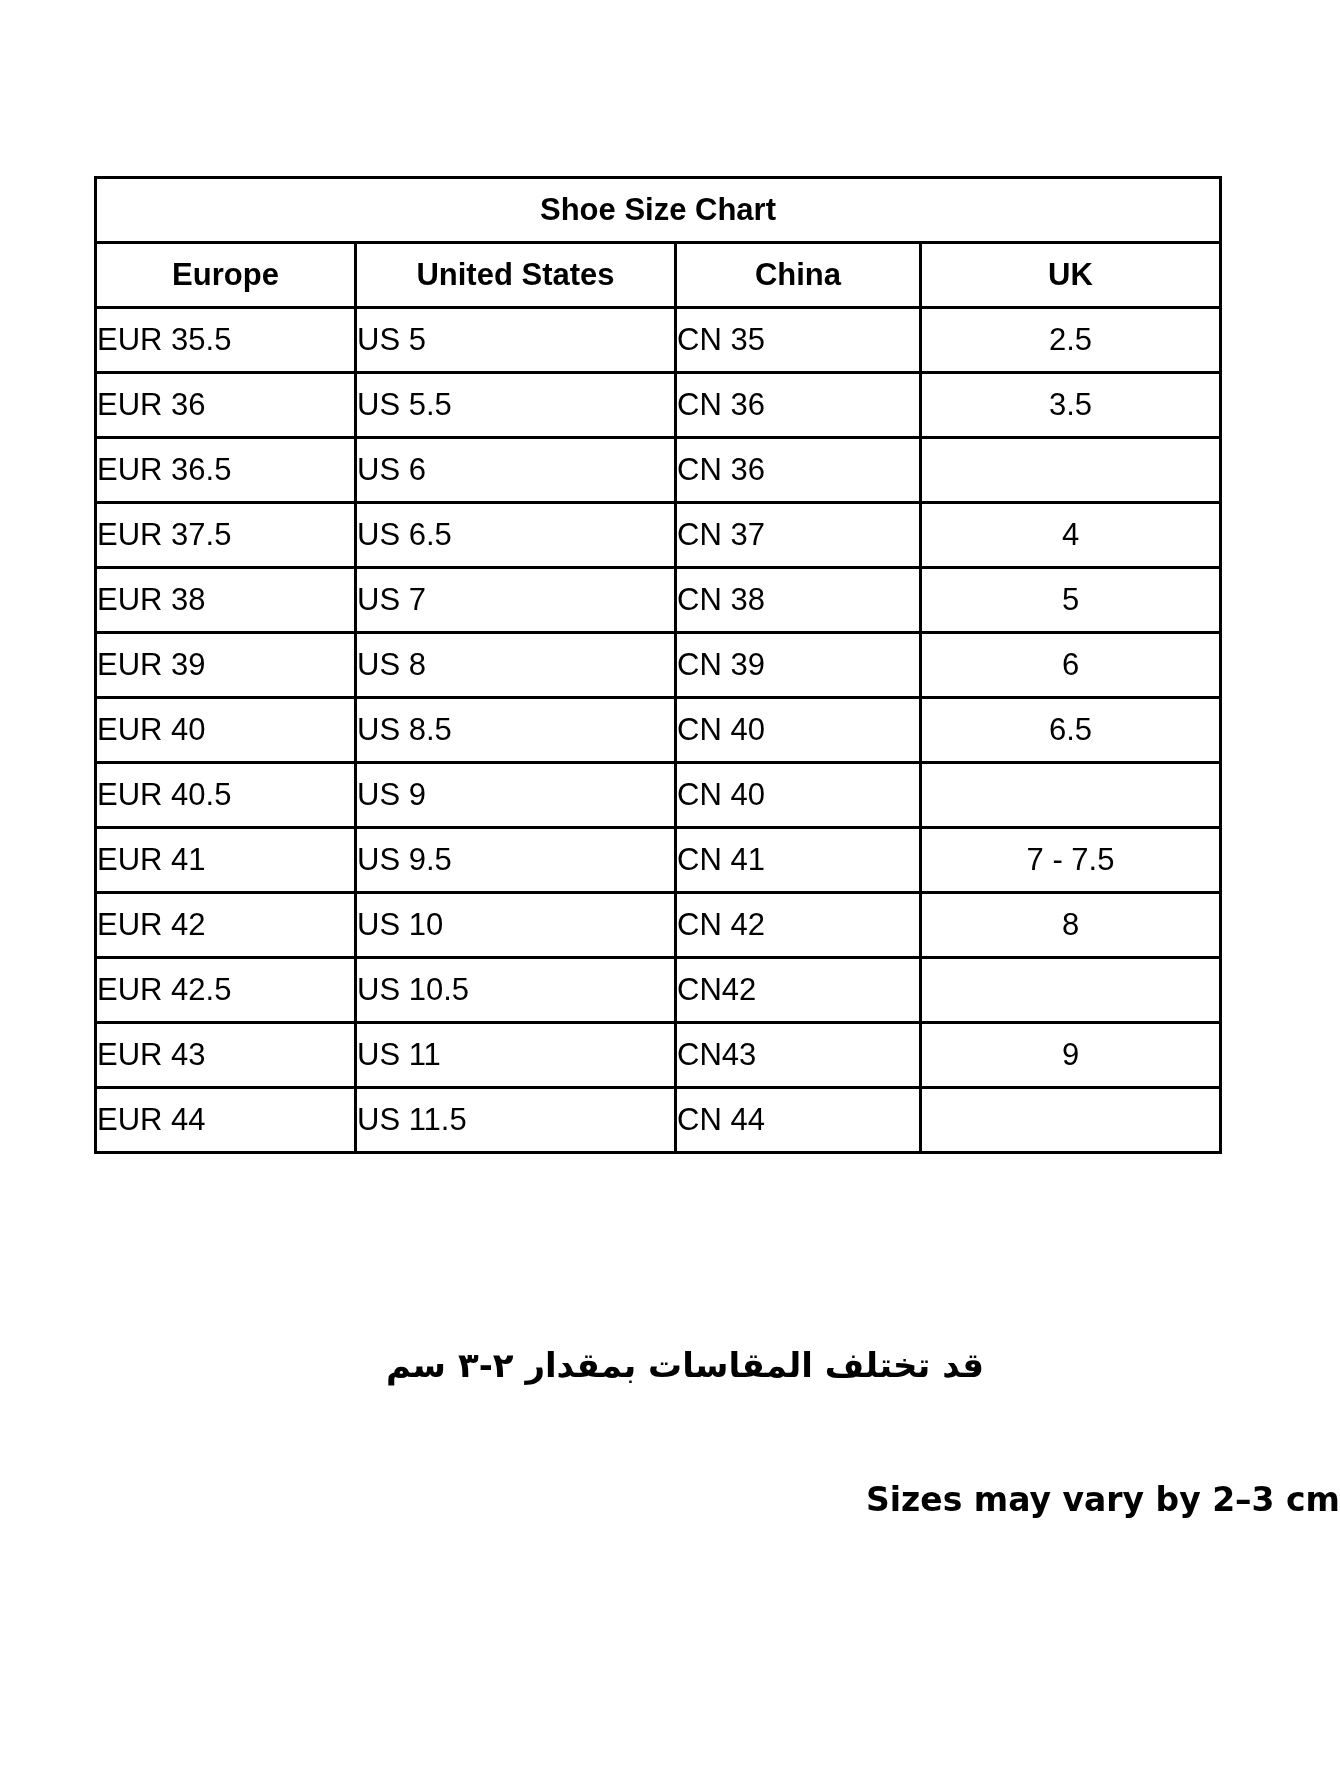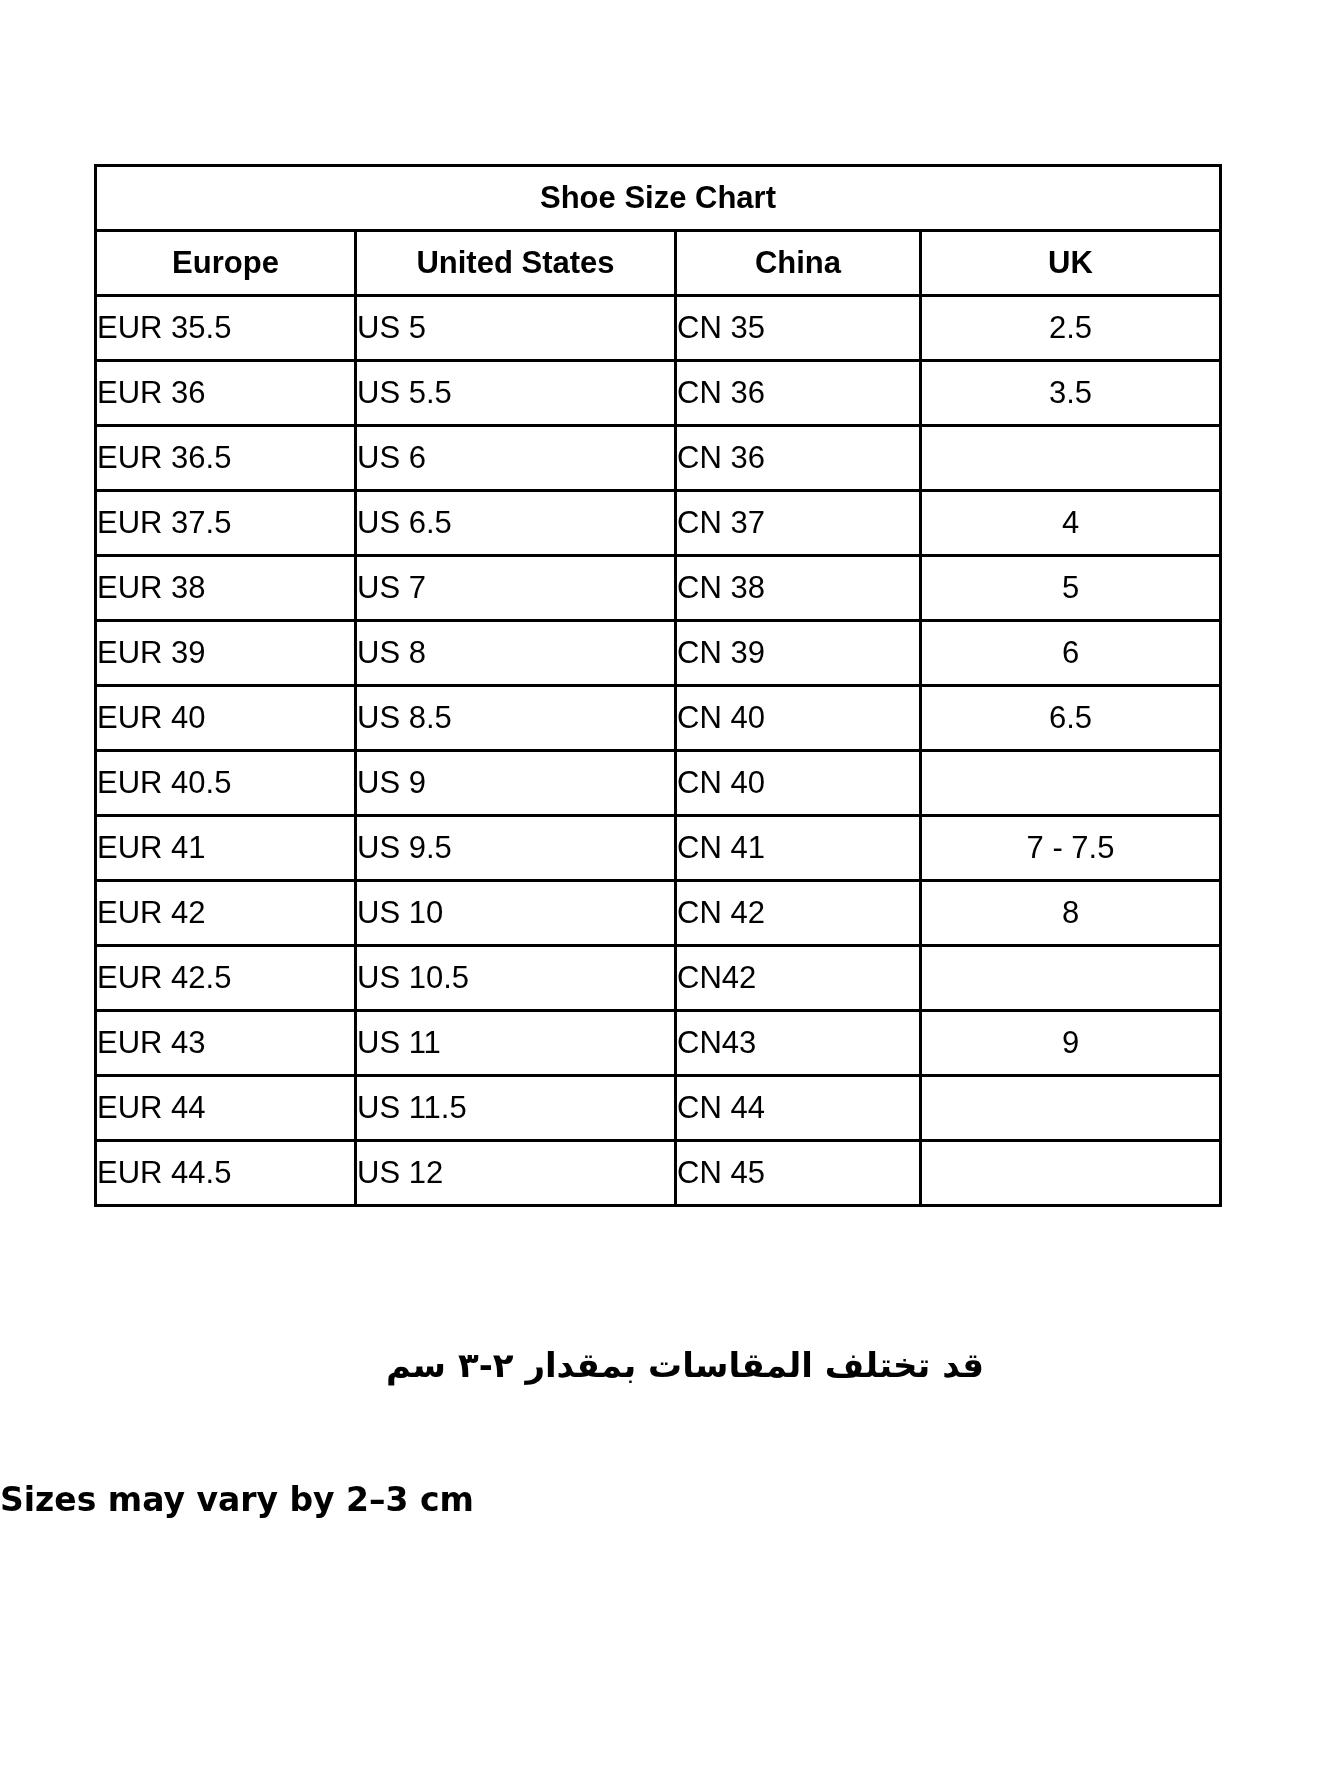--- a/index.html
+++ b/index.html
@@ -17,21 +17,21 @@
   }
   .page {
     position: relative;
     width: 1340px;
     height: 1785px;
     box-sizing: border-box;
   }
   .chart-wrap {
     position: absolute;
     left: 94px;
-    top: 164px;
+    top: 176px;
     width: 1125px;
   }
   table.size-chart {
     border-collapse: collapse;
     width: 100%;
     table-layout: fixed;
     border: 3px solid #000;
   }
   table.size-chart td,
   table.size-chart th {
@@ -88,21 +88,21 @@
     direction: rtl;
     font-size: 34px;
     font-weight: bold;
     font-family: "DejaVu Sans", sans-serif;
   }
   .note-en {
     position: absolute;
     left: 0;
     top: 1480px;
     width: 1340px;
-    text-align: left;
+    text-align: right;
     font-size: 33px;
     font-weight: bold;
     font-family: "DejaVu Sans", sans-serif;
   }
 </style>
 </head>
 <body>
 
 <div class="page">
 
@@ -195,26 +195,20 @@
             <td class="us">US 11</td>
             <td class="cn">CN43</td>
             <td class="uk">9</td>
           </tr>
           <tr>
             <td class="eur"><span class="lbl">EUR</span> <span class="val">44</span></td>
             <td class="us">US 11.5</td>
             <td class="cn">CN 44</td>
             <td class="uk"></td>
           </tr>
-          <tr>
-            <td class="eur"><span class="lbl">EUR</span> <span class="val">44.5</span></td>
-            <td class="us">US 12</td>
-            <td class="cn">CN 45</td>
-            <td class="uk"></td>
-          </tr>
         </tbody>
     </table>
   </div>
 
   <div class="note-ar">قد تختلف المقاسات بمقدار ٢-٣ سم</div>
   <div class="note-en">Sizes may vary by 2–3 cm</div>
 
 </div>
 
 </body></html>

